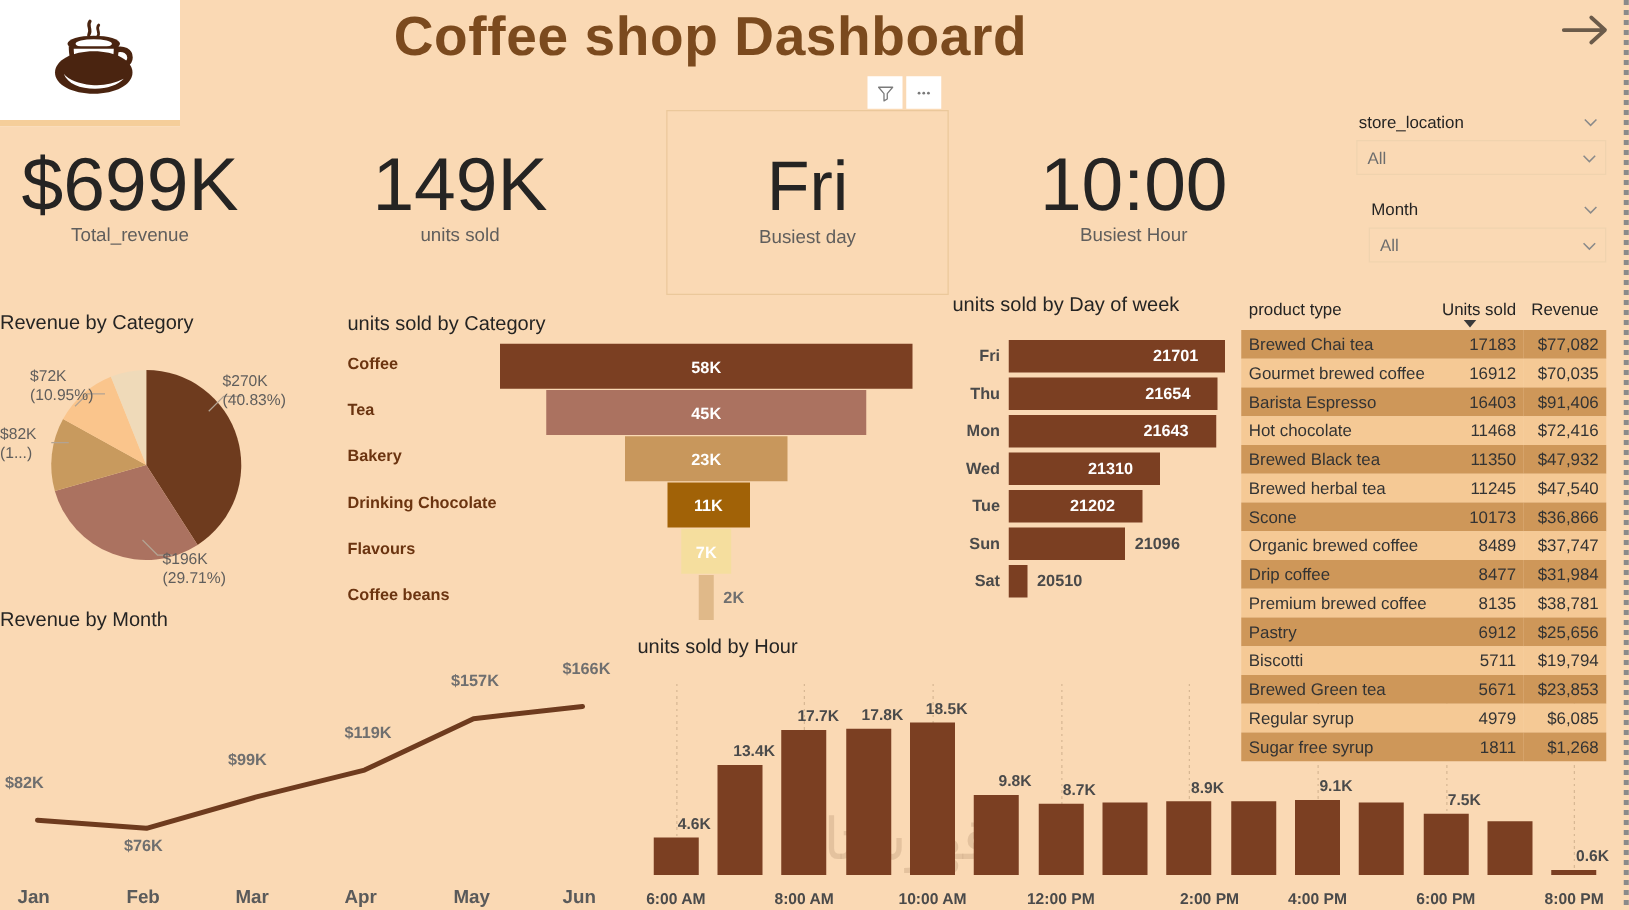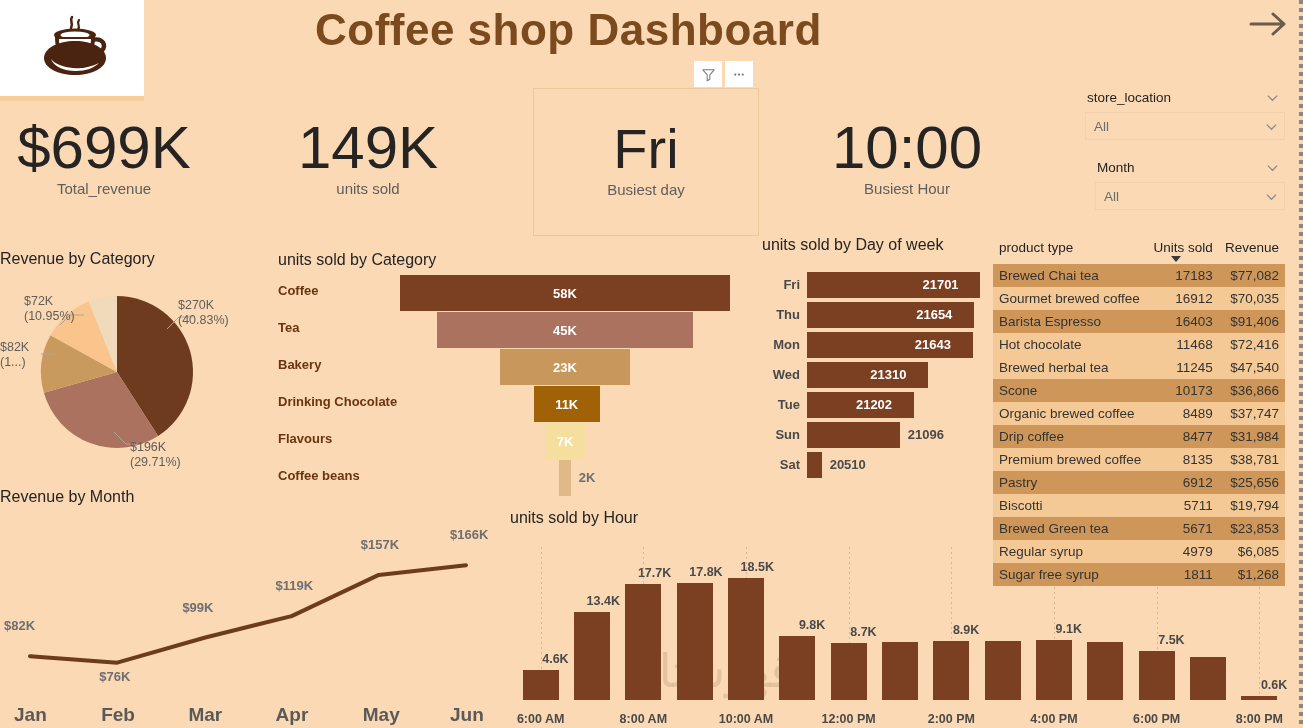--- a/index.html
+++ b/index.html
@@ -64,21 +64,21 @@
   #dow{position:absolute;left:762px;top:272px;width:230px;height:222px;}
   .dow-row{position:relative;height:27px;margin-bottom:3px;}
   .dow-name{position:absolute;left:0;top:5px;width:38px;text-align:right;
     font-size:13px;font-weight:bold;color:#4a4a4a;}
   .dow-bar{position:absolute;left:45px;top:0;height:26px;background:#7B3F22;}
   .dow-val-in{position:absolute;top:5px;font-size:13px;font-weight:bold;color:#fff;}
   .dow-val-out{position:absolute;top:5px;font-size:13px;font-weight:bold;color:#4a4a4a;}
   
   #linechart{position:absolute;left:0px;top:510px;width:490px;height:218px;}
   .ln-lbl{position:absolute;font-size:13px;font-weight:bold;color:#6f6f6f;white-space:nowrap;}
-  .ln-x{position:absolute;bottom:2px;font-size:19px;font-weight:bold;color:#5a5a5a;}
+  .ln-x{position:absolute;bottom:2px;font-size:15px;font-weight:bold;color:#5a5a5a;}
   
   #hourchart{position:absolute;left:505px;top:533px;width:795px;height:195px;}
   .hr-col{position:absolute;bottom:28px;background:#7B3F22;}
   .hr-val{position:absolute;font-size:12.5px;font-weight:bold;color:#4a4a4a;text-align:right;white-space:nowrap;}
   .hr-x{position:absolute;bottom:2px;font-size:12.5px;font-weight:bold;color:#4a4a4a;text-align:center;white-space:nowrap;}
   .hr-grid{position:absolute;top:14px;bottom:28px;width:1px;
     background:repeating-linear-gradient(to bottom,#d8b894 0 2px,transparent 2px 5px);}
   .watermark{position:absolute;left:120px;bottom:30px;font-size:46px;color:rgba(210,175,140,.55);
     font-family:"DejaVu Sans",sans-serif;pointer-events:none;user-select:none;}
   
@@ -353,21 +353,21 @@
       <div class="hr-col" style="left: 274.367px; width: 35.9333px; height: 64.4737px; background: rgb(123, 63, 34);"></div>
       <div class="hr-val" style="left: 264.367px; width: 55.9333px; bottom: 96.4737px;">9.8K</div>
       <div class="hr-grid" style="left: 343.667px;"></div>
       <div class="hr-col" style="left: 325.7px; width: 35.9333px; height: 57.2368px; background: rgb(123, 63, 34);"></div>
       <div class="hr-val" style="left: 315.7px; width: 55.9333px; bottom: 89.2368px;">8.7K</div>
       <div class="hr-x" style="left: 303.7px; width: 79.9333px;">12:00 PM</div>
       <div class="hr-col" style="left: 377.033px; width: 35.9333px; height: 57.8947px; background: rgb(123, 63, 34);"></div>
       <div class="hr-grid" style="left: 446.333px;"></div>
       <div class="hr-col" style="left: 428.367px; width: 35.9333px; height: 58.5526px; background: rgb(123, 63, 34);"></div>
       <div class="hr-val" style="left: 418.367px; width: 55.9333px; bottom: 90.5526px;">8.9K</div>
-      <div class="hr-x" style="left: 406.367px; width: 79.9333px;">2:00 PM</div>
+      <div class="hr-x" style="left: 406.367px; width: 79.9333px; text-align: right;">2:00 PM</div>
       <div class="hr-col" style="left: 479.7px; width: 35.9333px; height: 58.5526px; background: rgb(123, 63, 34);"></div>
       <div class="hr-grid" style="left: 549px;"></div>
       <div class="hr-col" style="left: 531.033px; width: 35.9333px; height: 59.8684px; background: rgb(123, 63, 34);"></div>
       <div class="hr-val" style="left: 521.033px; width: 55.9333px; bottom: 91.8684px;">9.1K</div>
       <div class="hr-x" style="left: 509.033px; width: 79.9333px;">4:00 PM</div>
       <div class="hr-col" style="left: 582.367px; width: 35.9333px; height: 57.8947px; background: rgb(123, 63, 34);"></div>
       <div class="hr-grid" style="left: 651.667px;"></div>
       <div class="hr-col" style="left: 633.7px; width: 35.9333px; height: 49.3421px; background: rgb(123, 63, 34);"></div>
       <div class="hr-val" style="left: 623.7px; width: 55.9333px; bottom: 81.3421px;">7.5K</div>
       <div class="hr-x" style="left: 611.7px; width: 79.9333px;">6:00 PM</div>
@@ -404,20 +404,25 @@
           <tr class="odd">
             <td class="name">Barista Espresso</td>
             <td class="num">16403</td>
             <td class="num">$91,406</td>
           </tr>
           <tr class="even">
             <td class="name">Hot chocolate</td>
             <td class="num">11468</td>
             <td class="num">$72,416</td>
           </tr>
+          <tr class="odd">
+            <td class="name">Brewed Black tea</td>
+            <td class="num">11350</td>
+            <td class="num">$47,932</td>
+          </tr>
           <tr class="even">
             <td class="name">Brewed herbal tea</td>
             <td class="num">11245</td>
             <td class="num">$47,540</td>
           </tr>
           <tr class="odd">
             <td class="name">Scone</td>
             <td class="num">10173</td>
             <td class="num">$36,866</td>
           </tr>

